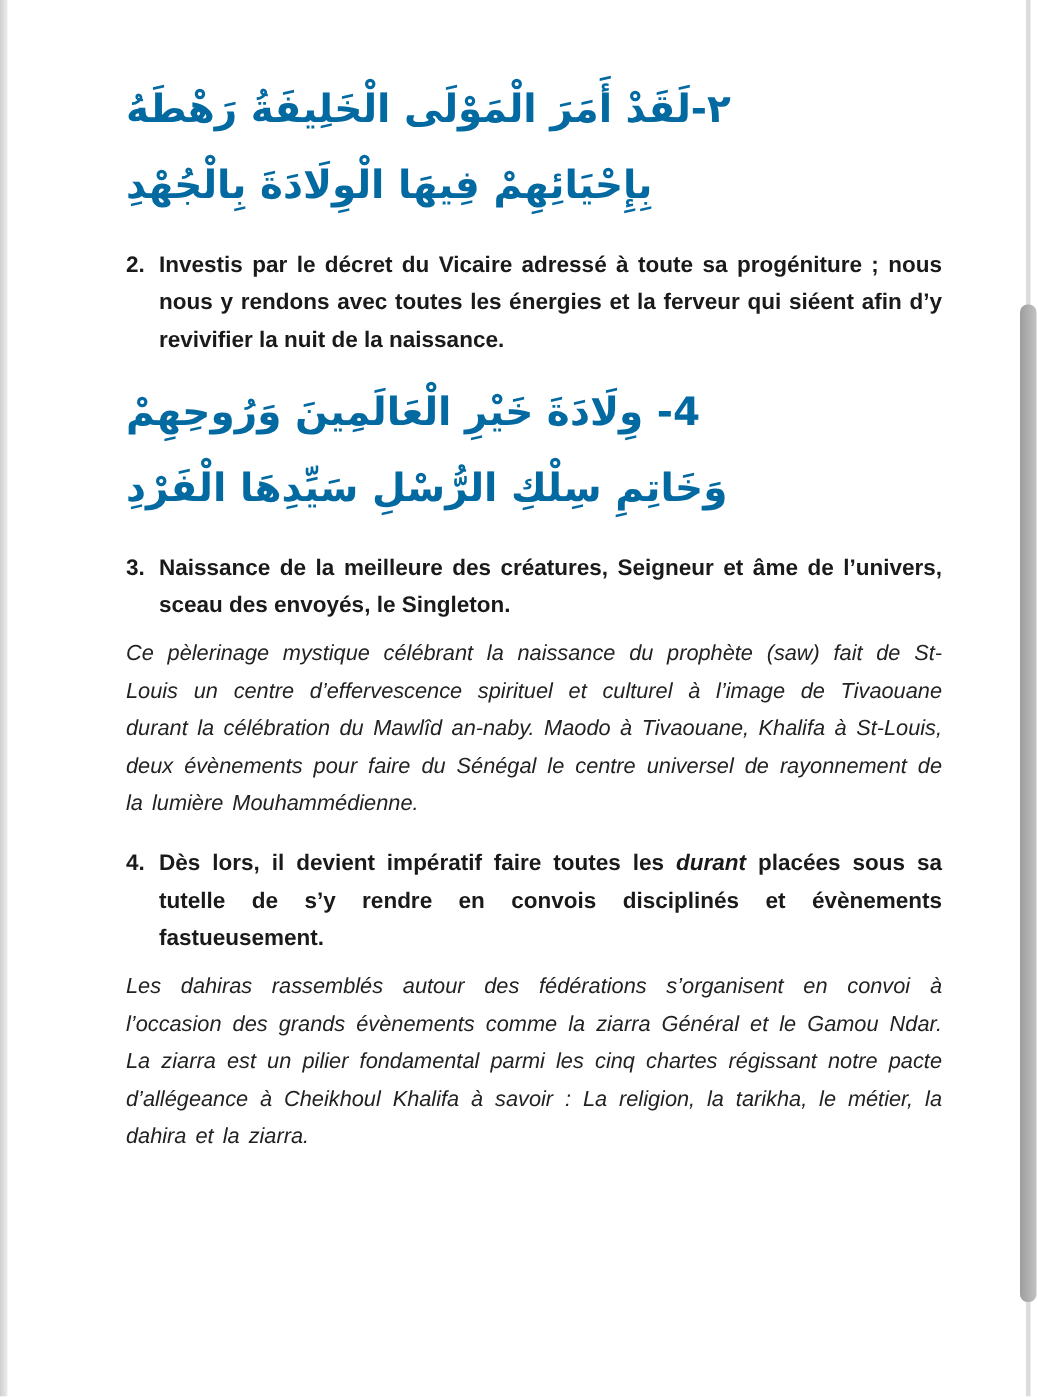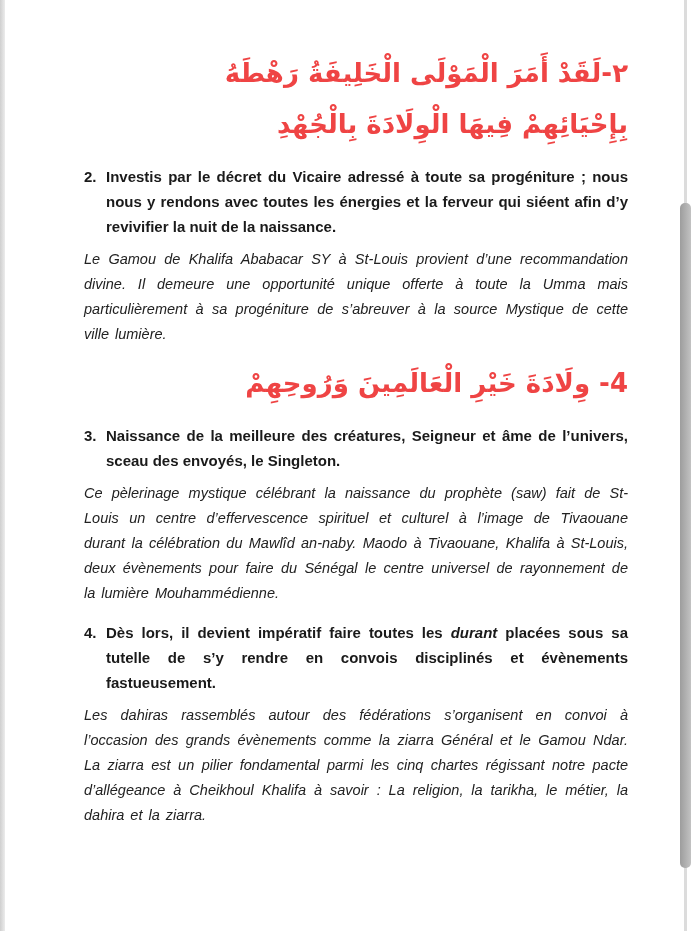--- a/index.html
+++ b/index.html
@@ -47,26 +47,26 @@
     position: absolute;
     left: 0; top: 0;
     width: 692px;
     height: 931px;
     box-sizing: border-box;
     padding: 48px 64px 0 84px;
   }
 
   .verse {
     direction: rtl;
-    text-align: right;
+    text-align: left;
     font-family: "DejaVu Sans", sans-serif;
     font-weight: 700;
     font-size: 26px;
     line-height: 51px;
-    color: #ef4444;
+    color: #0369a1;
     margin: 0 0 14px 0;
   }
   .verse.spaced-top { margin-top: 11px; }
 
   .trans {
     display: flex;
     margin: 14px 0 8px 0;
     font-weight: 700;
     font-size: 15px;
     line-height: 25px;
@@ -102,24 +102,24 @@
   <div class="verse">
     <div>٢-لَقَدْ أَمَرَ الْمَوْلَى الْخَلِيفَةُ رَهْطَهُ</div>
     <div>بِإِحْيَائِهِمْ فِيهَا الْوِلَادَةَ بِالْجُهْدِ</div>
   </div>
 
   <div class="trans">
     <span class="num">2.</span>
     <div class="body">Investis par le décret du Vicaire adressé à toute sa progéniture ; nous nous y rendons avec toutes les énergies et la ferveur qui siéent afin d’y revivifier la nuit de la naissance.</div>
   </div>
 
-  <p class="comm">Le Gamou de Khalifa Ababacar SY à St-Louis provient d’une recommandation divine. Il demeure une opportunité unique offerte à toute la Umma mais particulièrement à sa progéniture de s’abreuver à la source Mystique de cette ville lumière.</p>
 
   <div class="verse spaced-top">
     <div>4- وِلَادَةَ خَيْرِ الْعَالَمِينَ وَرُوحِهِمْ</div>
+    <div>وَخَاتِمِ سِلْكِ الرُّسْلِ سَيِّدِهَا الْفَرْدِ</div>
   </div>
 
   <div class="trans">
     <span class="num">3.</span>
     <div class="body">Naissance de la meilleure des créatures, Seigneur et âme de l’univers, sceau des envoyés, le Singleton.</div>
   </div>
 
   <p class="comm">Ce pèlerinage mystique célébrant la naissance du prophète (saw) fait de St-Louis un centre d’effervescence spirituel et culturel à l’image de Tivaouane durant la célébration du Mawlîd an-naby. Maodo à Tivaouane, Khalifa à St-Louis, deux évènements pour faire du Sénégal le centre universel de rayonnement de la lumière Mouhammédienne.</p>
 
   <div class="verse spaced-top">

